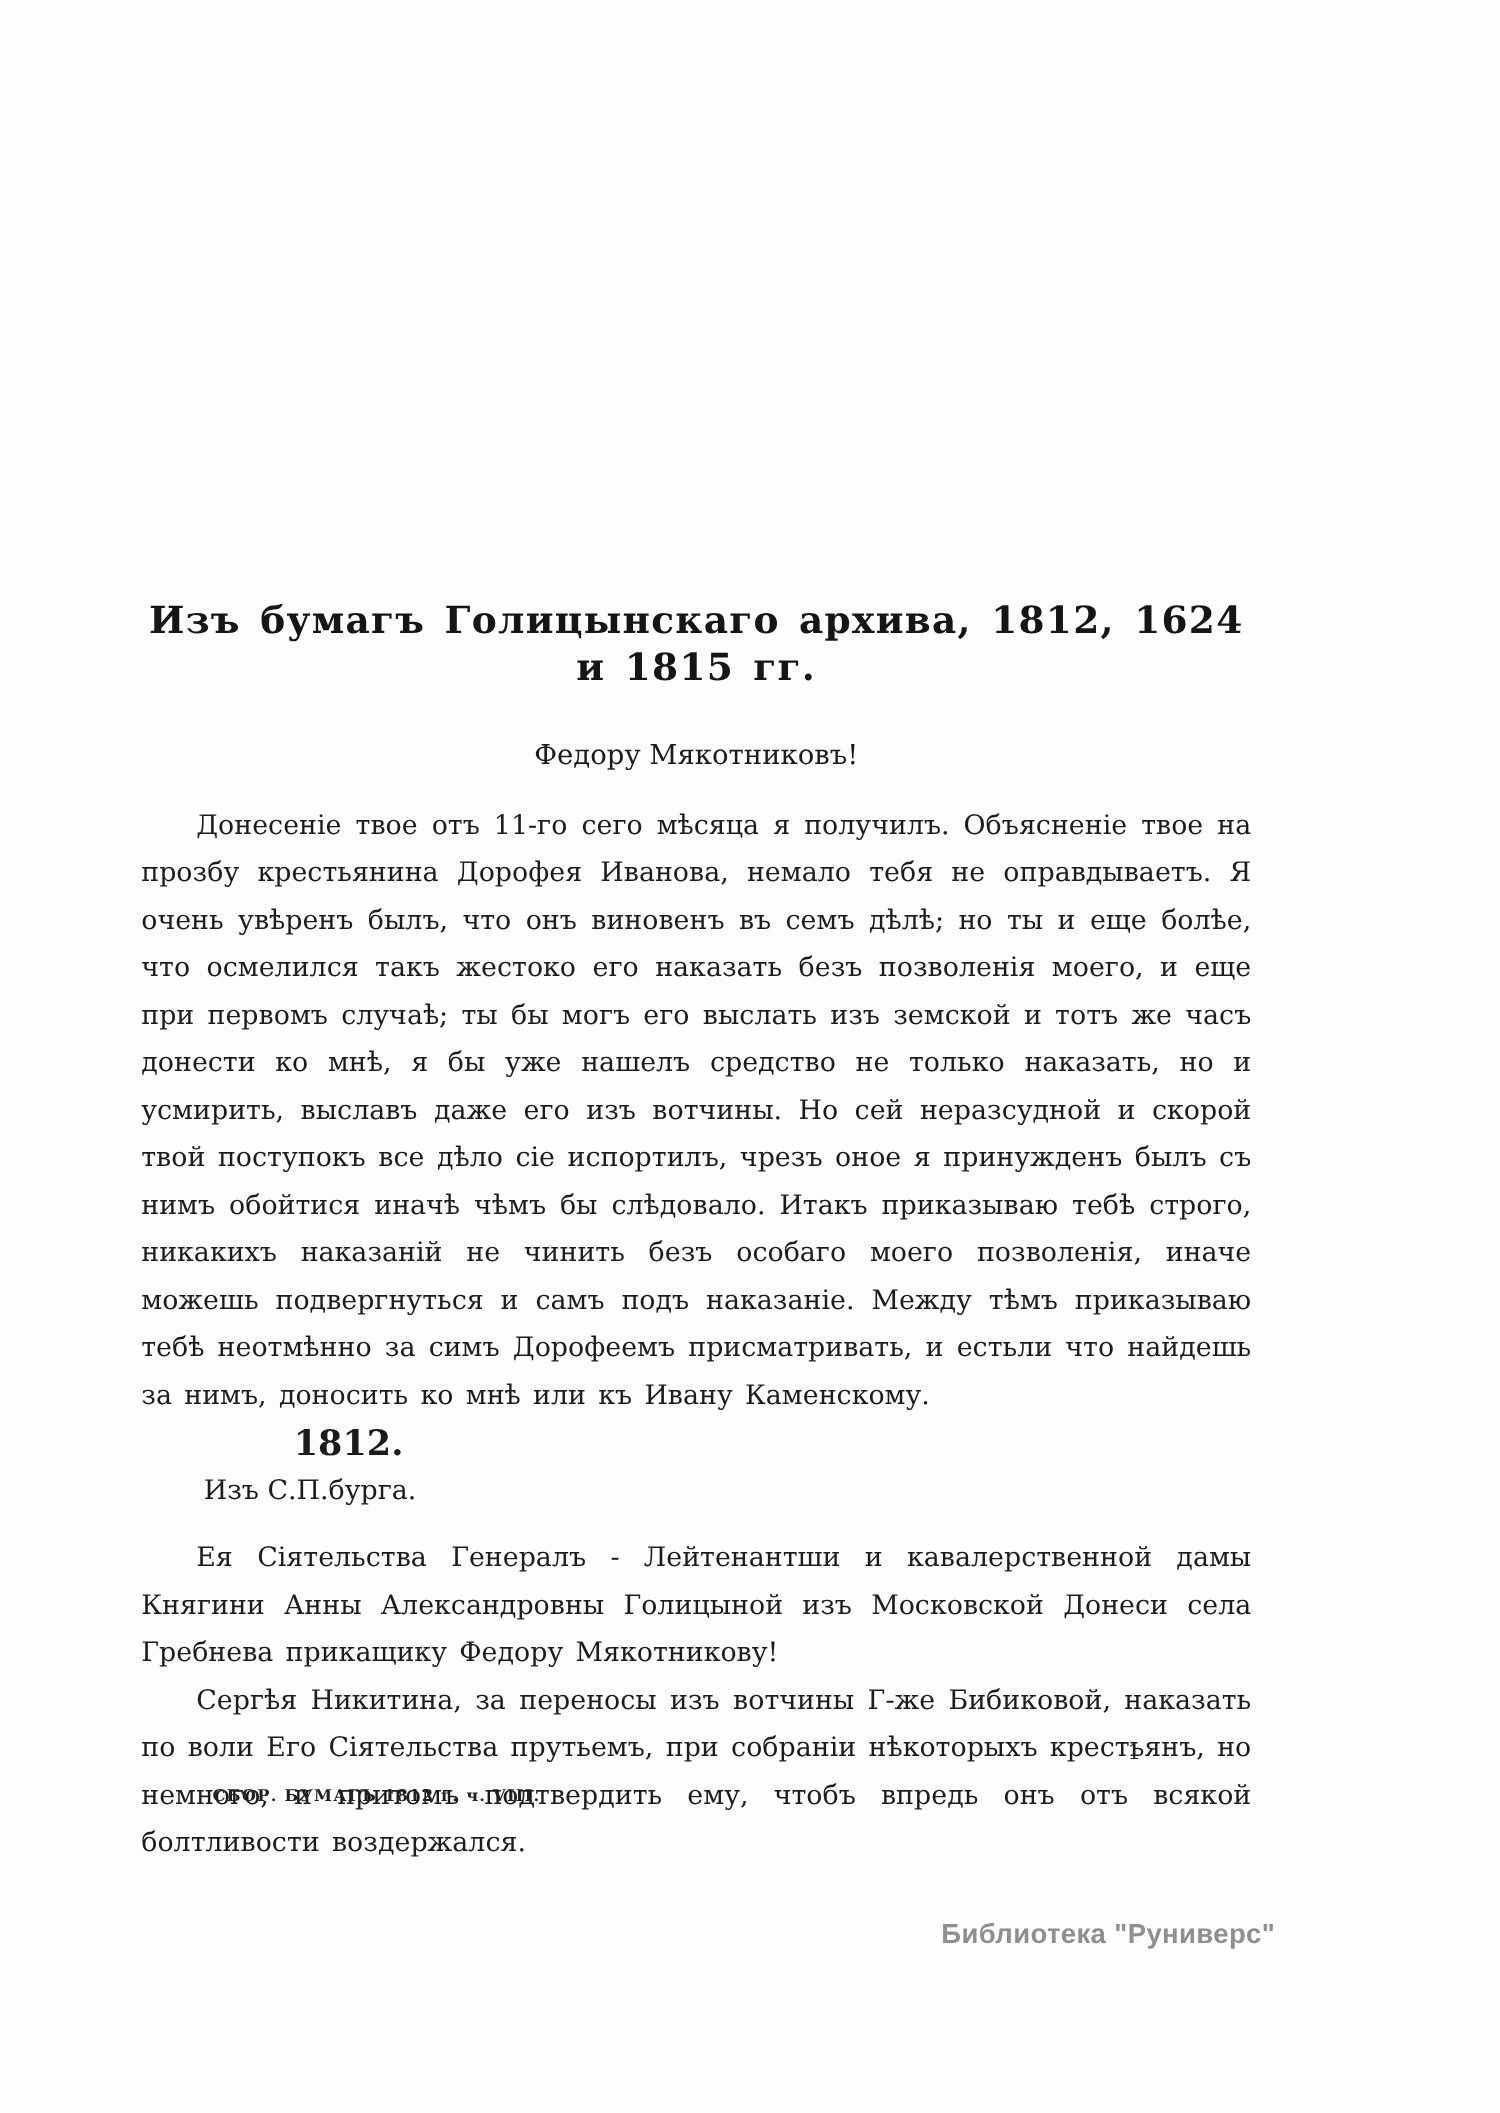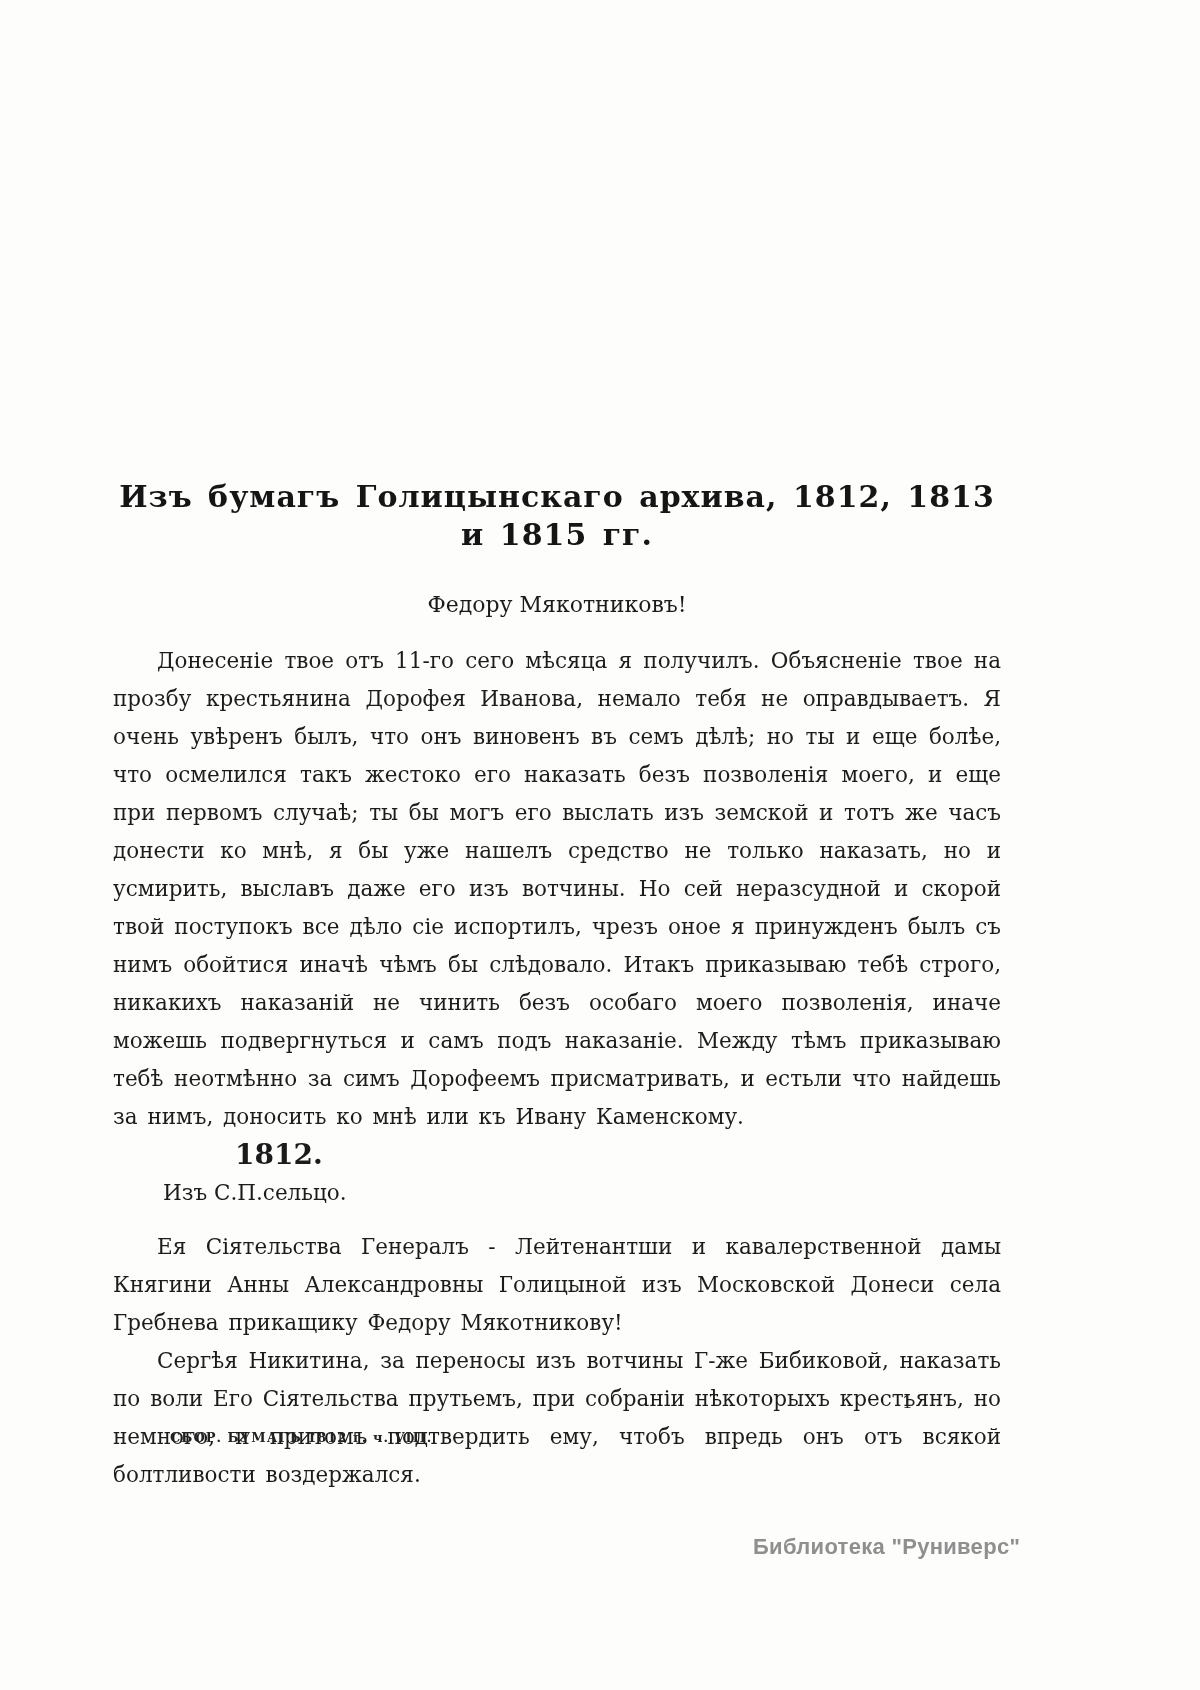--- a/index.html
+++ b/index.html
@@ -104,31 +104,31 @@
     color: #8f8f8f;
     letter-spacing: 0.3px;
   }
 </style>
 </head>
 <body>
 
 <div class="page">
   <div class="content">
 
-    <h1 class="title">Изъ бумагъ Голицынскаго архива, 1812, 1813 и 1815 гг.</h1>
+    <h1 class="title">Изъ бумагъ Голицынскаго архива, 1812, 1624 и 1815 гг.</h1>
 
     <h2 class="salutation">Федору Мякотниковъ!</h2>
 
     <p class="para">Донесеніе твое отъ 11-го сего мѣсяца я получилъ. Объясненіе твое на прозбу крестьянина Дорофея Иванова, немало тебя не оправдываетъ. Я очень увѣренъ былъ, что онъ виновенъ въ семъ дѣлѣ; но ты и еще болѣе, что осмелился такъ жестоко его наказать безъ позволенія моего, и еще при первомъ случаѣ; ты бы могъ его выслать изъ земской и тотъ же часъ донести ко мнѣ, я бы уже нашелъ средство не только наказать, но и усмирить, выславъ даже его изъ вотчины. Но сей неразсудной и скорой твой поступокъ все дѣло сіе испортилъ, чрезъ оное я принужденъ былъ съ нимъ обойтися иначѣ чѣмъ бы слѣдовало. Итакъ приказываю тебѣ строго, никакихъ наказаній не чинить безъ особаго моего позволенія, иначе можешь подвергнуться и самъ подъ наказаніе. Между тѣмъ приказываю тебѣ неотмѣнно за симъ Дорофеемъ присматривать, и естьли что найдешь за нимъ, доносить ко мнѣ или къ Ивану Каменскому.</p>
 
 
 
     <div class="year-line">1812.</div>
 
-    <div class="place-line">Изъ С.П.сельцо.</div>
+    <div class="place-line">Изъ С.П.бурга.</div>
 
     <p class="para gap-before">Ея Сіятельства Генералъ - Лейтенантши и кавалерственной дамы Княгини Анны Александровны Голицыной изъ Московской Донеси села Гребнева прикащику Федору Мякотникову!</p>
 
     <p class="para">Сергѣя Никитина, за переносы изъ вотчины Г-же Бибиковой, наказать по воли Его Сіятельства прутьемъ, при собраніи нѣкоторыхъ крестьянъ, но немного, и притомъ подтвердить ему, чтобъ впредь онъ отъ всякой болтливости воздержался.</p>
 
   </div>
 
   <div class="imprint">СБОР. БУМАГЪ 1812 г. ч. VIII.</div>
 
   <div class="page-number">1</div>

